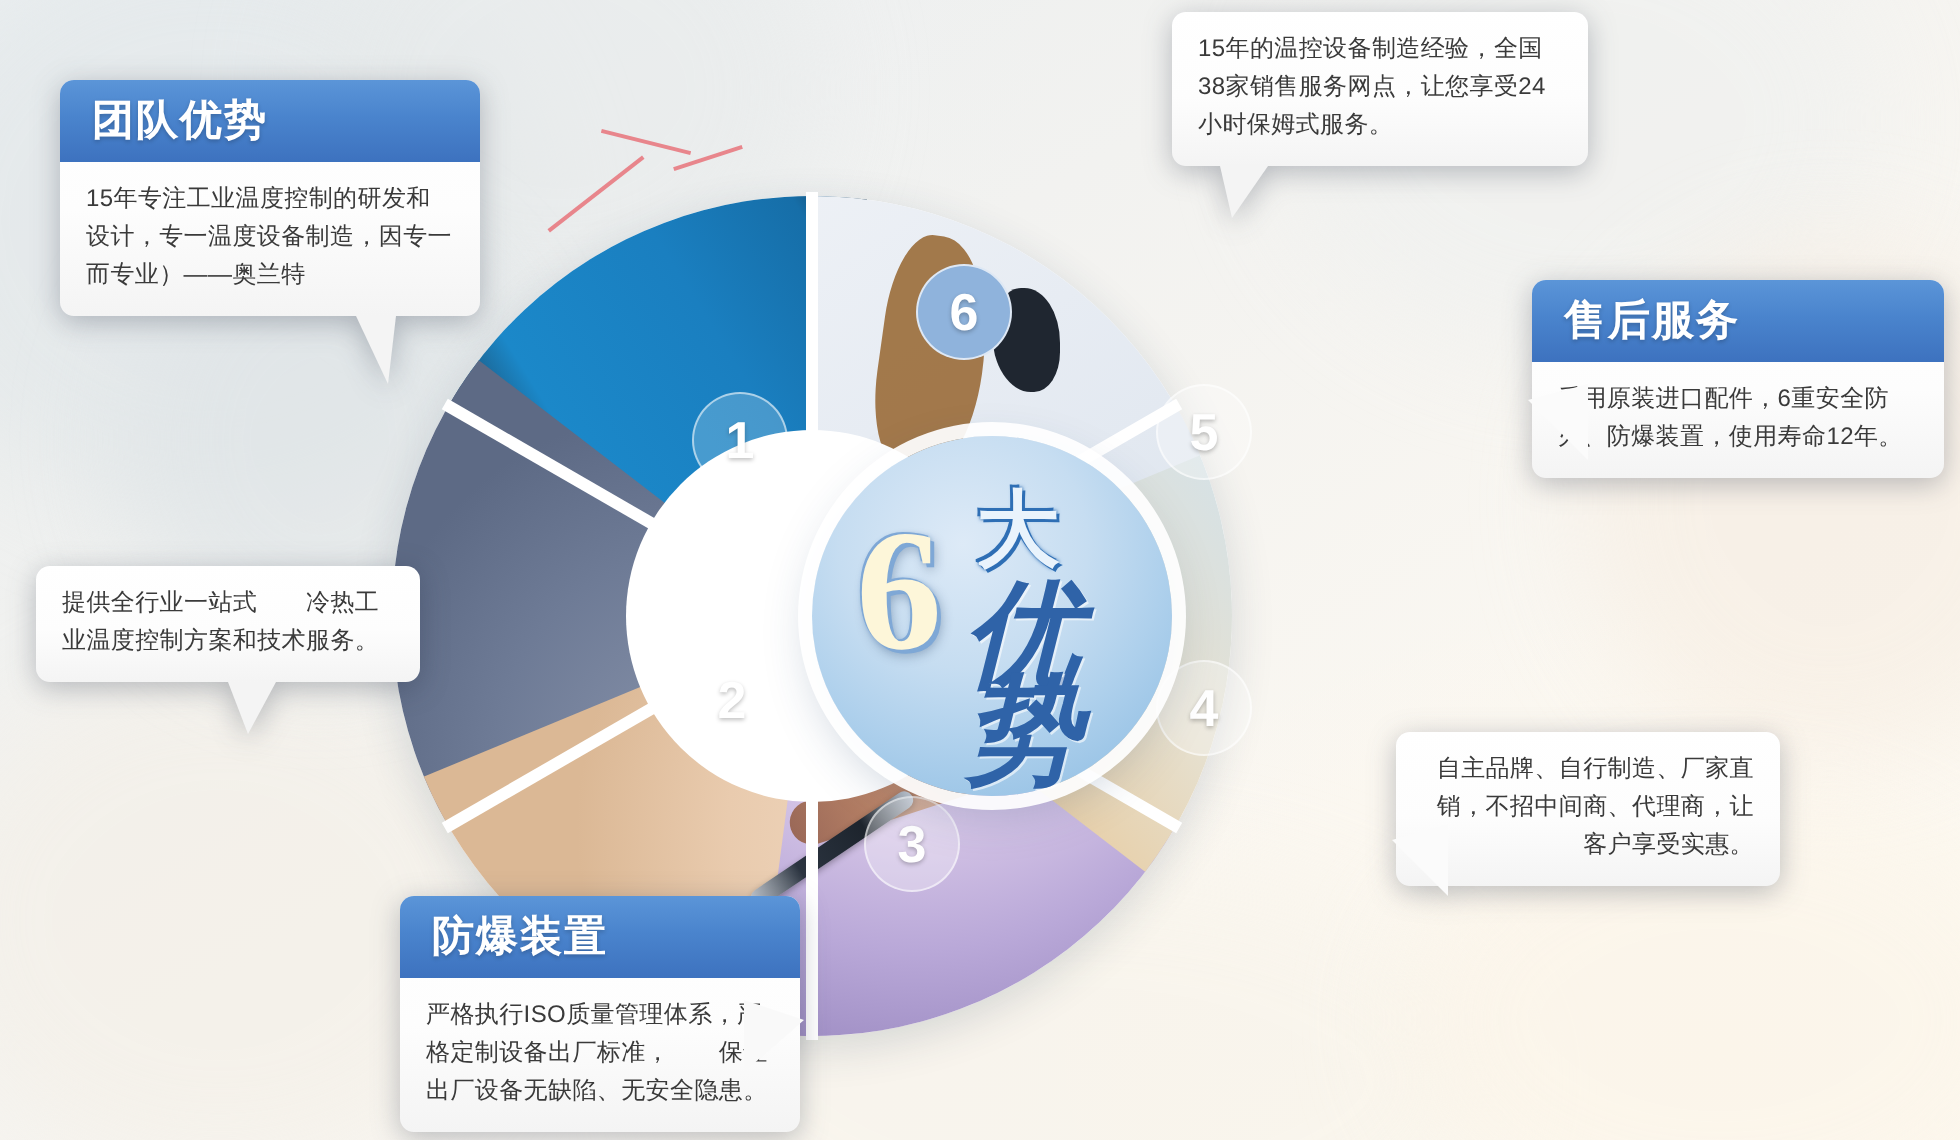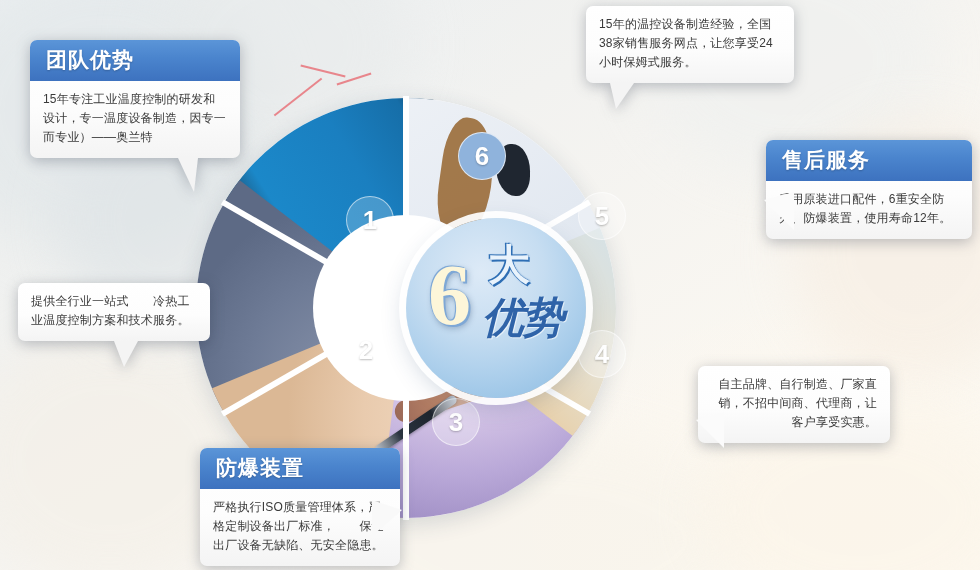--- a/index.html
+++ b/index.html
@@ -98,21 +98,21 @@
     color:#fdf6d9;
     text-shadow:0 0 2px #7fa8d6, 2px 2px 0 #7fa8d6, -1px -1px 0 #7fa8d6, 2px 3px 6px rgba(20,50,90,.35);
     font-family:"Liberation Serif","DejaVu Serif",serif;
   }
   .c-da{
     position:absolute;left:72px;top:6px;font-size:42px;line-height:42px;font-weight:700;
     color:#e9f3fc;
     text-shadow:0 0 2px #2f6fb5, 1.5px 1.5px 0 #2f6fb5, -1.5px -1.5px 0 #2f6fb5, 0 0 1px #2f6fb5;
   }
   .c-you{
-    position:absolute;left:66px;top:56px;font-size:42px;line-height:48px;font-weight:700;
+    position:absolute;left:66px;top:56px;font-size:58px;line-height:48px;font-weight:700;
     color:#2f63a8;font-style:italic;
     font-family:"Liberation Serif","DejaVu Serif",serif;
     text-shadow:1px 1px 0 rgba(255,255,255,.6);
     letter-spacing:-2px;
   }
 
   
   .callout{position:absolute;filter:drop-shadow(0 3px 7px rgba(40,50,70,.30));}
   .box{
     background:linear-gradient(180deg,#ffffff 0%,#fdfdfd 55%,#f4f4f4 100%);

